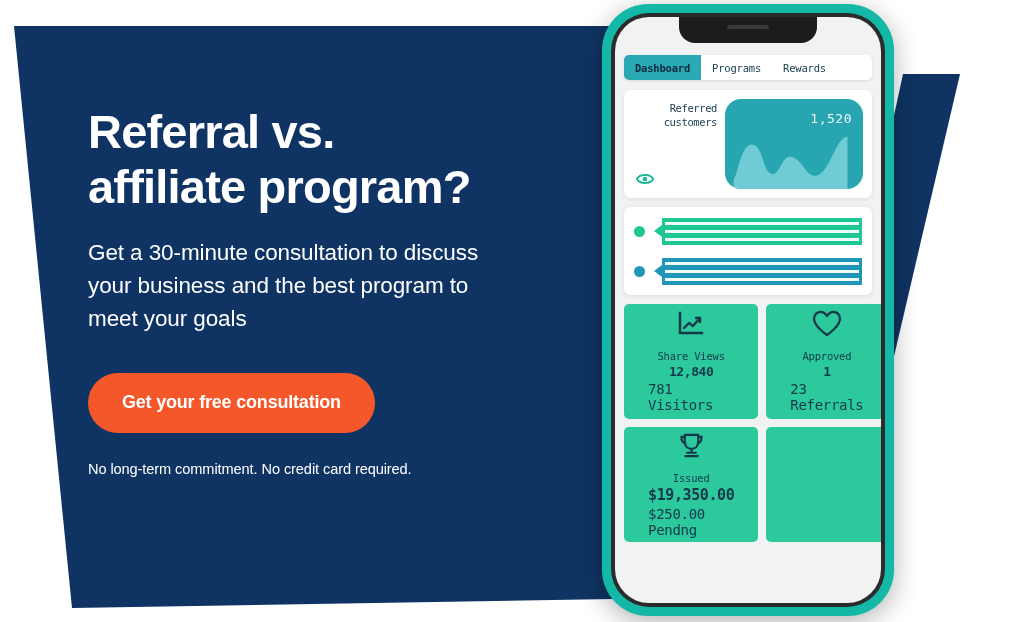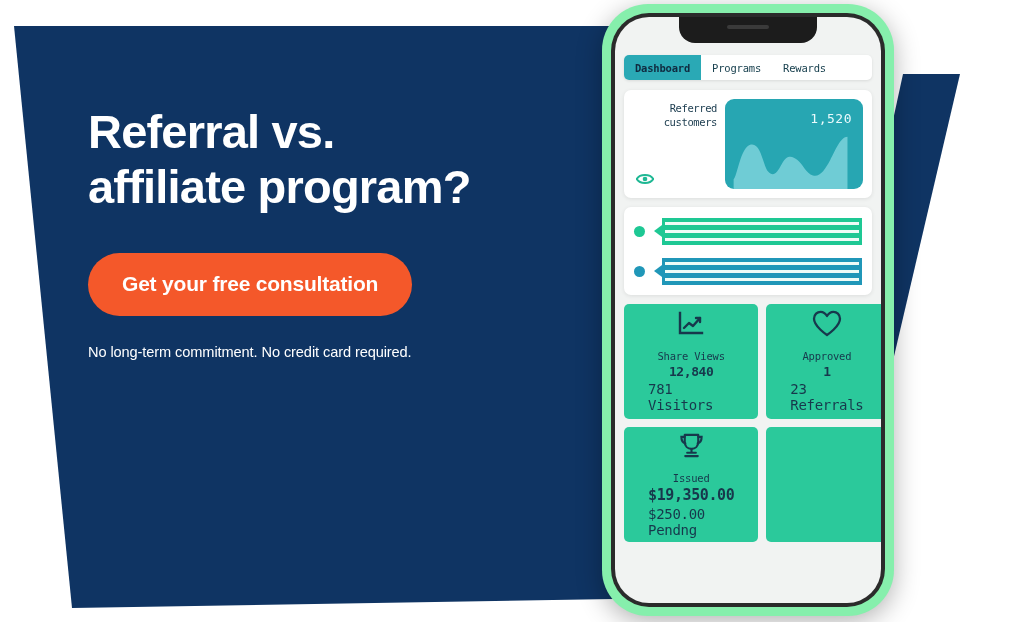--- a/index.html
+++ b/index.html
@@ -67,42 +67,42 @@
   }
 
   .cta-button {
     display: inline-block;
     margin-top: 38px;
     background: #f4582a;
     color: #ffffff;
     border: none;
     border-radius: 34px;
     padding: 19px 34px 20px 34px;
-    font-size: 21px;
+    font-size: 18px;
     font-weight: bold;
     font-family: "Liberation Sans", sans-serif;
     letter-spacing: -0.2px;
     cursor: pointer;
   }
 
   .fineprint {
     margin-top: 28px;
     font-size: 14.6px;
     color: #ffffff;
     letter-spacing: -0.1px;
   }
 
   
   .phone {
     position: absolute;
     left: 602px;
     top: 4px;
     width: 292px;
     height: 612px;
-    background: #86efac;
+    background: #14b8a6;
     border-radius: 46px;
     z-index: 6;
     box-shadow: 0 6px 26px rgba(0,0,0,0.30);
     padding: 9px;
   }
   .phone-inner {
     position: relative;
     width: 100%;
     height: 100%;
     background: #2b2b2b;
@@ -195,21 +195,21 @@
     line-height: 1.32;
     color: #193a4d;
     white-space: pre-line;
     letter-spacing: -0.4px;
   }
   .eye-icon { width: 18px; height: 14px; }
 
   .chart-box {
     flex: 1;
     background: #27a6b2;
-    border-radius: 9px;
+    border-radius: 16px;
     position: relative;
     overflow: hidden;
   }
   .chart-value {
     position: absolute;
     right: 11px; top: 12px;
     font-family: "DejaVu Sans Mono", monospace;
     font-size: 13px;
     color: #eafafc;
     letter-spacing: 0.5px;
@@ -316,20 +316,23 @@
 <body>
 
 <div class="stage">
 
   <div class="bg-shape-right"></div>
   <div class="bg-shape-main"></div>
 
   <div class="content">
     <h1 class="headline">Referral vs.
 affiliate program?</h1>
+    <p class="subhead">Get a 30-minute consultation to discuss
+your business and the best program to
+meet your goals</p>
     <button class="cta-button">Get your free consultation</button>
     <p class="fineprint">No long-term commitment. No credit card required.</p>
   </div>
 
   <div class="phone">
     <div class="phone-inner">
       <div class="screen">
 
         <div class="notch">
           <div class="notch-speaker"></div>

